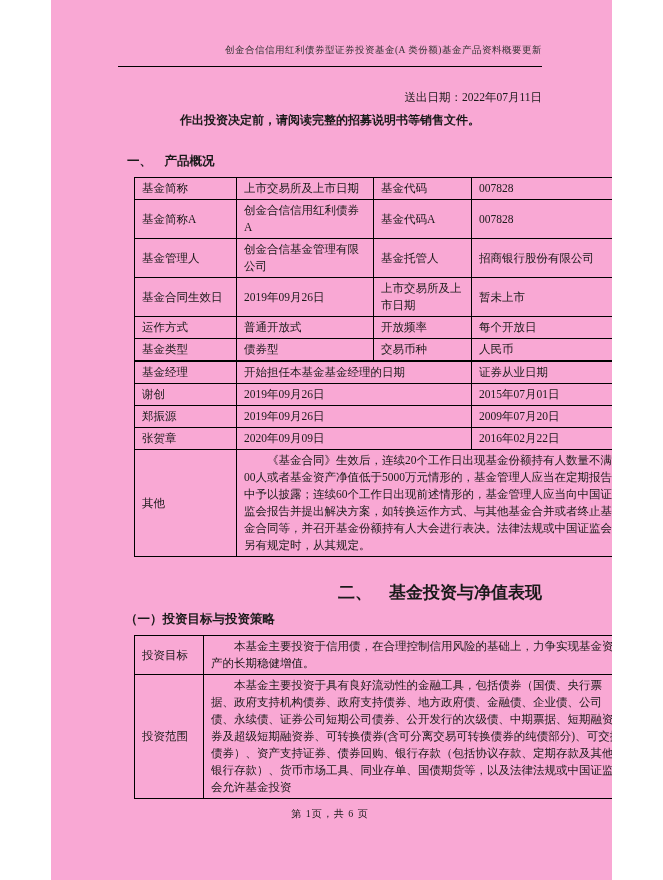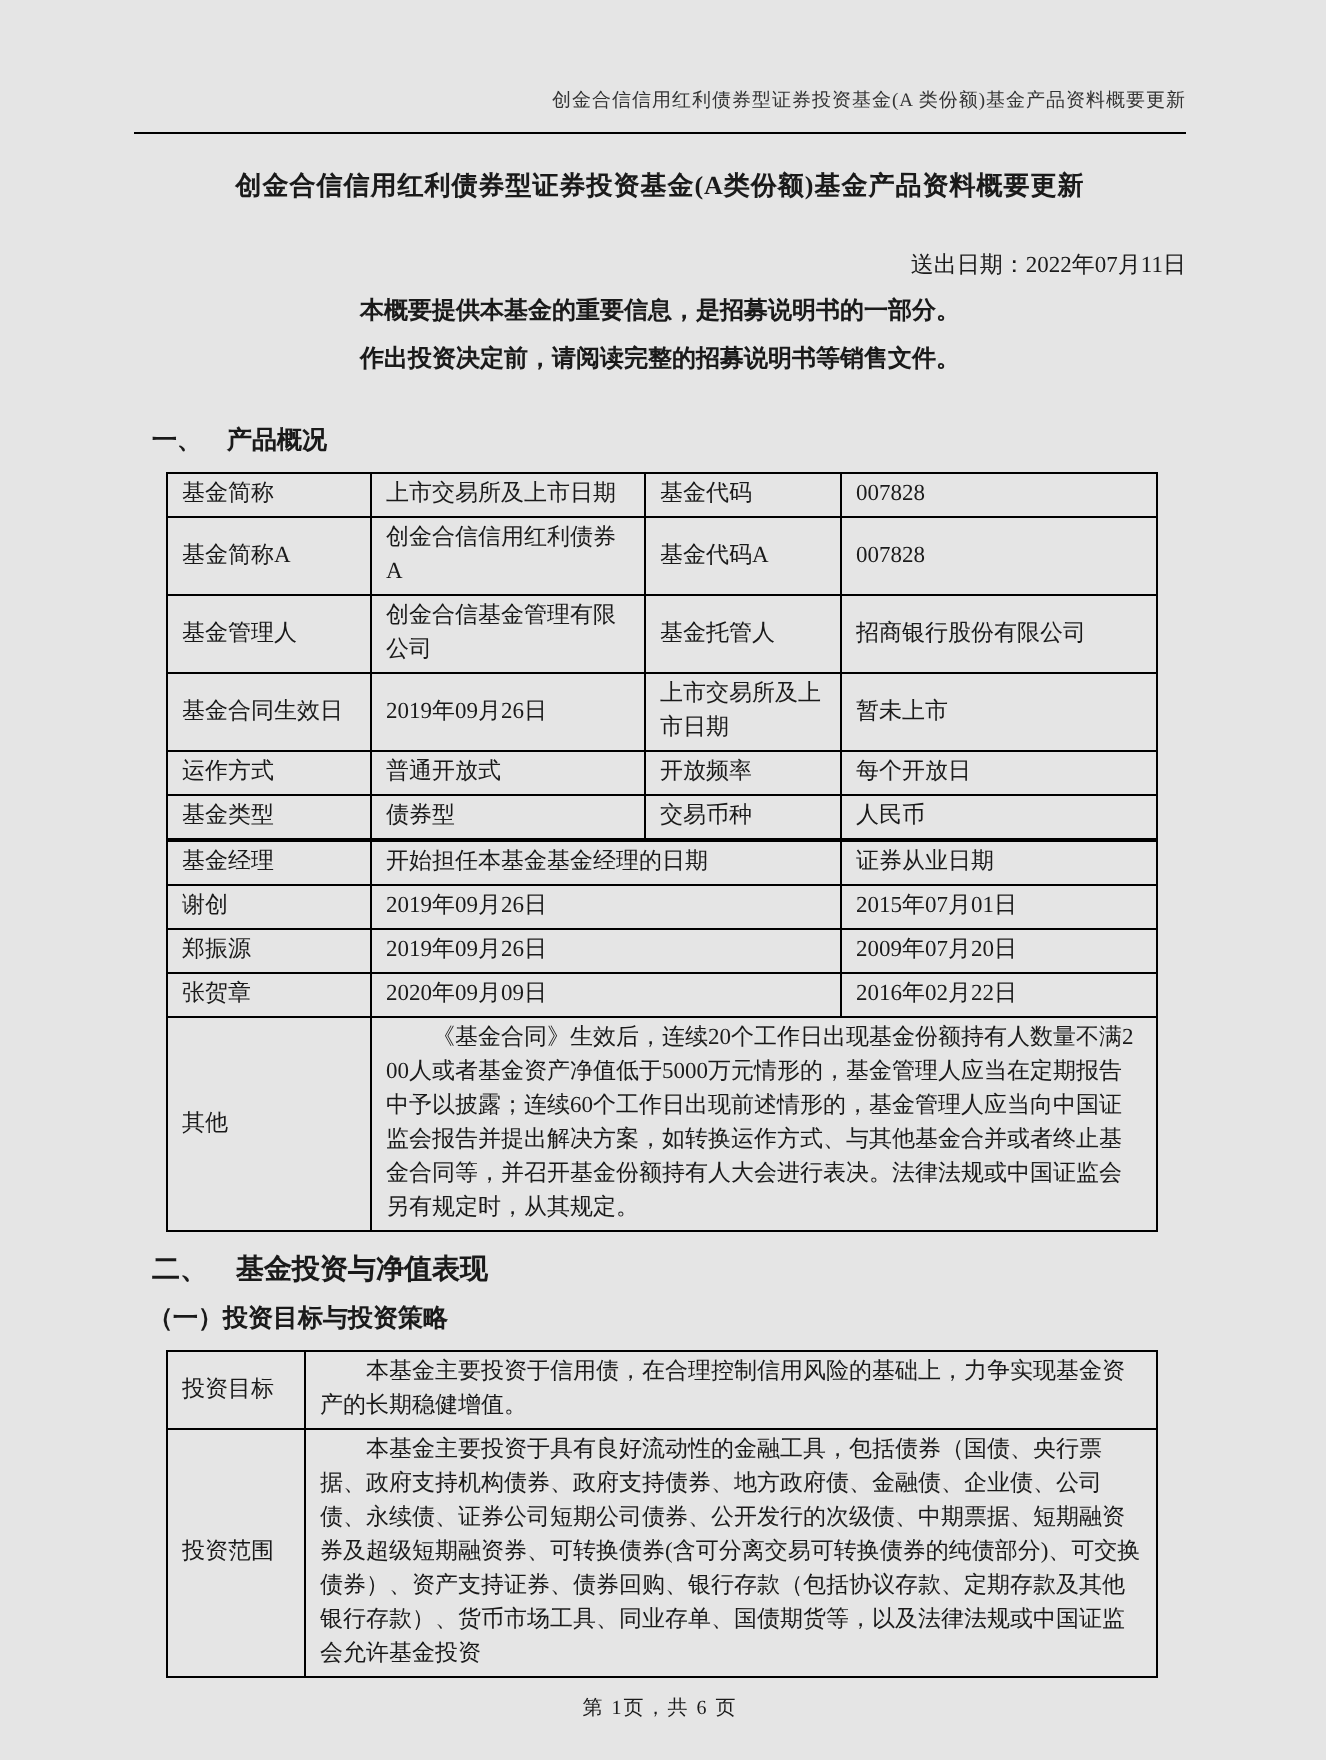--- a/index.html
+++ b/index.html
@@ -2,24 +2,24 @@
 <html lang="zh"><head>
 <meta charset="utf-8">
 <style>
   html, body {
     margin: 0;
     padding: 0;
     background: #ffffff;
   }
   .page {
     position: relative;
-    width: 663px;
+    width: 561px;
     height: 880px;
     margin: 0 auto;
-    background: #e5e5e5;
+    background: #f9a8d4;
     color: #1a1a1a;
     font-family: "Liberation Serif", "DejaVu Serif", serif;
     box-sizing: border-box;
     padding: 44px 70px 0 67px;
     overflow: hidden;
   }
   .doc-header {
     font-size: 9.5px;
     color: #333;
     text-align: right;
@@ -79,44 +79,43 @@
     word-break: break-all;
     overflow-wrap: break-word;
   }
   tr.heavy-top td {
     border-top: 2px solid #000;
   }
   .para.indent {
     text-indent: 2em;
   }
   .sec2-heading {
-    margin-top: 10px;
+    margin-top: 24px;
     margin-left: 9px;
-    font-size: 14px;
-    font-weight: bold;
+    font-size: 17px;
+    font-weight: bold;
+    text-align: right;
   }
   .footer {
     margin-top: 8px;
     text-align: center;
     font-size: 10px;
     letter-spacing: 1px;
   }
 </style>
 </head>
 <body>
 
 <div class="page">
 
   <div class="doc-header">创金合信信用红利债券型证券投资基金(A 类份额)基金产品资料概要更新</div>
 
-  <div class="doc-title">创金合信信用红利债券型证券投资基金(A类份额)基金产品资料概要更新</div>
 
   <div class="date-center">送出日期：2022年07月11日</div>
 
-  <div class="notice">本概要提供本基金的重要信息，是招募说明书的一部分。</div>
   <div class="notice">作出投资决定前，请阅读完整的招募说明书等销售文件。</div>
 
   <div class="sec-heading">一、　产品概况</div>
 
   <table class="doc-table">
     <colgroup>
       <col style="width:102px">
         <col style="width:137px">
         <col style="width:98px">
         <col style="width:158px">

